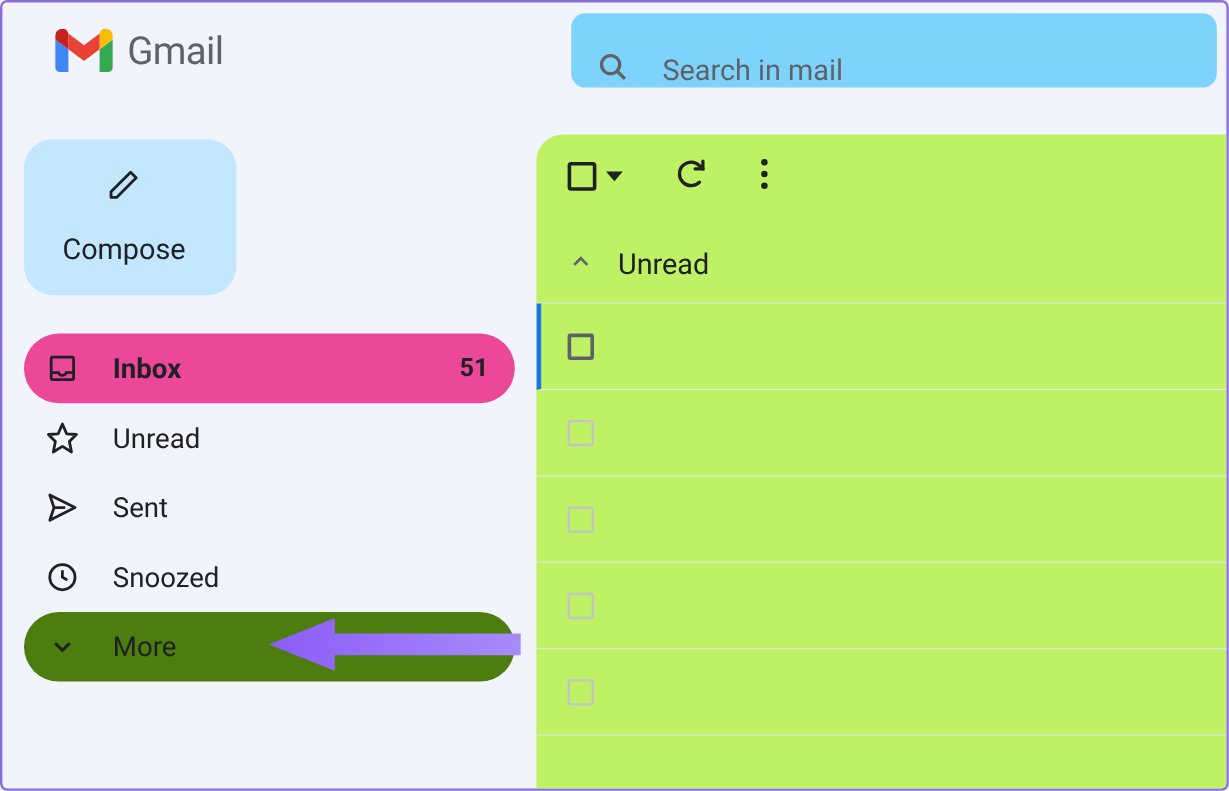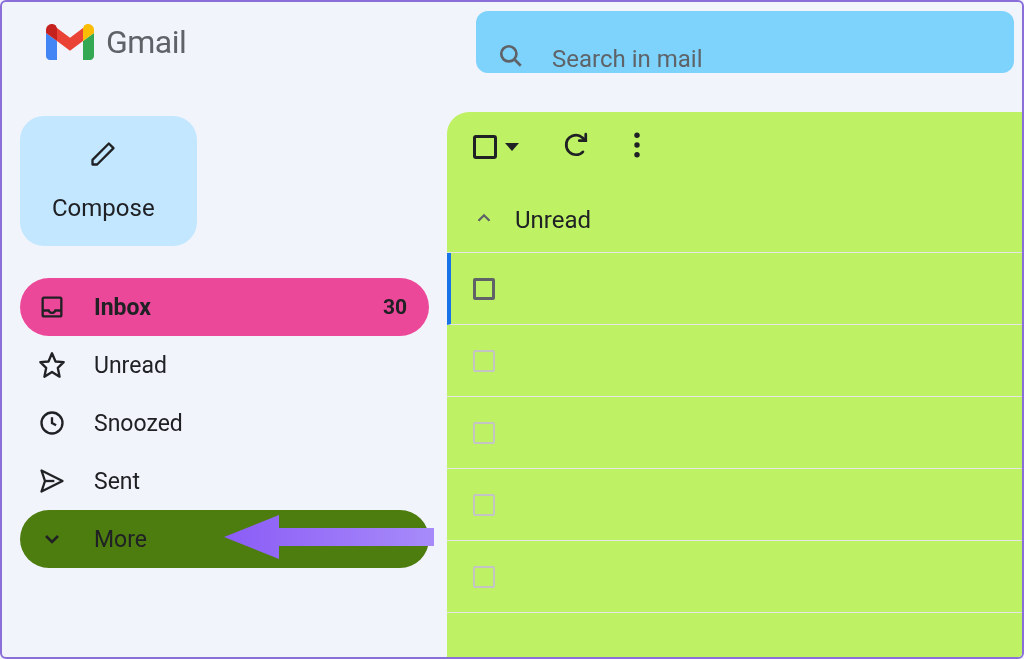--- a/index.html
+++ b/index.html
@@ -83,50 +83,50 @@
       <span>Compose</span>
     </button>
 
     <div class="nav-item active bold">
       <span class="nav-icon">
         <svg width="28" height="28" viewBox="0 0 24 24">
             <path fill="#202124" d="M19 3H5c-1.1 0-2 .9-2 2v14c0 1.1.9 2 2 2h14c1.1 0 2-.9 2-2V5c0-1.1-.9-2-2-2zm0 16H5v-3h3.56c.69 1.19 1.97 2 3.45 2s2.75-.81 3.45-2H19v3zm0-5h-4.99c0 1.1-.9 2-2 2s-2-.9-2-2H5V5h14v9z"></path>
           </svg>
       </span>
       <span class="nav-label">Inbox</span>
-      <span class="nav-count">30</span>
+      <span class="nav-count">51</span>
     </div>
 
     <div class="nav-item">
       <span class="nav-icon">
         <svg width="28" height="28" viewBox="0 0 24 24" fill="none" stroke="#202124" stroke-width="2" stroke-linejoin="round">
             <polygon points="12 2 15 9 22 9.5 17 14.5 18.5 22 12 18 5.5 22 7 14.5 2 9.5 9 9"></polygon>
           </svg>
       </span>
       <span class="nav-label">Unread</span>
     </div>
 
     <div class="nav-item">
       <span class="nav-icon">
+        <svg width="28" height="28" viewBox="0 0 24 24" fill="none" stroke="#202124" stroke-width="2" stroke-linejoin="round">
+            <polygon points="3 3 21 12 3 21 6 12 3 3"></polygon>
+            <line x1="6" y1="12" x2="14" y2="12"></line>
+          </svg>
+      </span>
+      <span class="nav-label">Sent</span>
+    </div>
+
+    <div class="nav-item">
+      <span class="nav-icon">
         <svg width="28" height="28" viewBox="0 0 24 24" fill="none" stroke="#202124" stroke-width="2">
             <circle cx="12" cy="12" r="9"></circle>
             <polyline points="12 7 12 12 15.5 14"></polyline>
           </svg>
       </span>
       <span class="nav-label">Snoozed</span>
-    </div>
-
-    <div class="nav-item">
-      <span class="nav-icon">
-        <svg width="28" height="28" viewBox="0 0 24 24" fill="none" stroke="#202124" stroke-width="2" stroke-linejoin="round">
-            <polygon points="3 3 21 12 3 21 6 12 3 3"></polygon>
-            <line x1="6" y1="12" x2="14" y2="12"></line>
-          </svg>
-      </span>
-      <span class="nav-label">Sent</span>
     </div>
 
 
     <div class="nav-item more-hover">
       <span class="nav-icon">
         <svg width="24" height="24" viewBox="0 0 24 24" fill="none" stroke="#202124" stroke-width="2.5">
             <polyline points="6 9 12 15 18 9"></polyline>
           </svg>
       </span>
       <span class="nav-label">More</span>

